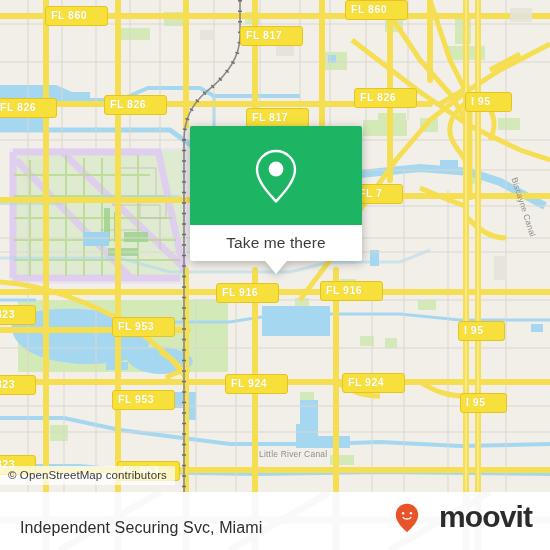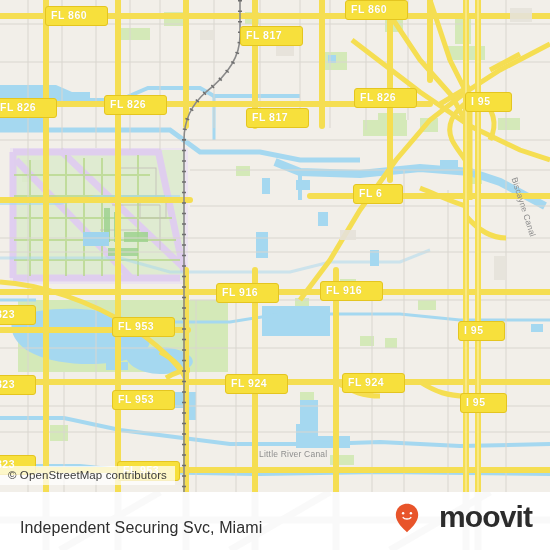--- a/index.html
+++ b/index.html
@@ -332,41 +332,53 @@
 
     <div id="shield-layer">
         <div class="shield" style="left: 45px; top: 6px;">FL 860</div>
         <div class="shield" style="left: 345px; top: 0px;">FL 860</div>
         <div class="shield" style="left: 240px; top: 26px;">FL 817</div>
         <div class="shield" style="left: -6px; top: 98px;">FL 826</div>
         <div class="shield" style="left: 104px; top: 95px;">FL 826</div>
         <div class="shield" style="left: 246px; top: 108px;">FL 817</div>
         <div class="shield" style="left: 354px; top: 88px;">FL 826</div>
         <div class="shield" style="left: 465px; top: 92px;">I 95</div>
-        <div class="shield" style="left: 353px; top: 184px;">FL 6</div>
+        <div class="shield" style="left: 353px; top: 184px;">FL 7</div>
         <div class="shield" style="left: 216px; top: 283px;">FL 916</div>
         <div class="shield" style="left: 320px; top: 281px;">FL 916</div>
         <div class="shield" style="left: 112px; top: 317px;">FL 953</div>
         <div class="shield" style="left: 458px; top: 321px;">I 95</div>
         <div class="shield" style="left: -10px; top: 305px;">823</div>
         <div class="shield" style="left: -10px; top: 375px;">823</div>
         <div class="shield" style="left: 112px; top: 390px;">FL 953</div>
         <div class="shield" style="left: 225px; top: 374px;">FL 924</div>
         <div class="shield" style="left: 342px; top: 373px;">FL 924</div>
         <div class="shield" style="left: 460px; top: 393px;">I 95</div>
         <div class="shield" style="left: -10px; top: 455px;">823</div>
         <div class="shield" style="left: 117px; top: 461px;">FL 953</div>
         <div class="shield" style="left: 358px; top: 462px; margin-top: 36px;">FL 932</div>
       </div>
 
     <div id="label-layer">
         <div class="maplabel rot" style="left: 519px; top: 176px; font-size: 8.5px; transform: rotate(72deg);">Biscayne Canal</div>
         <div class="maplabel" style="left: 243px; top: 449px; font-size: 8.5px; margin-left: 16px;">Little River Canal</div>
       </div>
 
+    <div class="popup">
+      <div class="popup-top">
+        <svg class="popup-pin" viewBox="0 0 46 56">
+          <path d="M23 3 C12.5 3 4 11.4 4 21.8 C4 33.5 17 46.5 23 53.5 C29 46.5 42 33.5 42 21.8 C42 11.4 33.5 3 23 3 Z" fill="none" stroke="#ffffff" stroke-width="2.4" stroke-linejoin="round"></path>
+          <circle cx="23" cy="21" r="7.4" fill="#ffffff"></circle>
+        </svg>
+      </div>
+      <div class="popup-bottom">
+        <span class="popup-label">Take me there</span>
+      </div>
+      <div class="popup-tail"></div>
+    </div>
 
     <div class="attrib">© OpenStreetMap contributors</div>
   </div>
 
   <div class="footer">
     <svg class="footer-watermark" viewBox="0 0 550 550">
       <g stroke="#9a9a9a" stroke-width="7" fill="none">
         <line x1="46" y1="492" x2="46" y2="550"></line>
         <line x1="118" y1="492" x2="118" y2="550"></line>
         <line x1="186" y1="492" x2="186" y2="550"></line>

